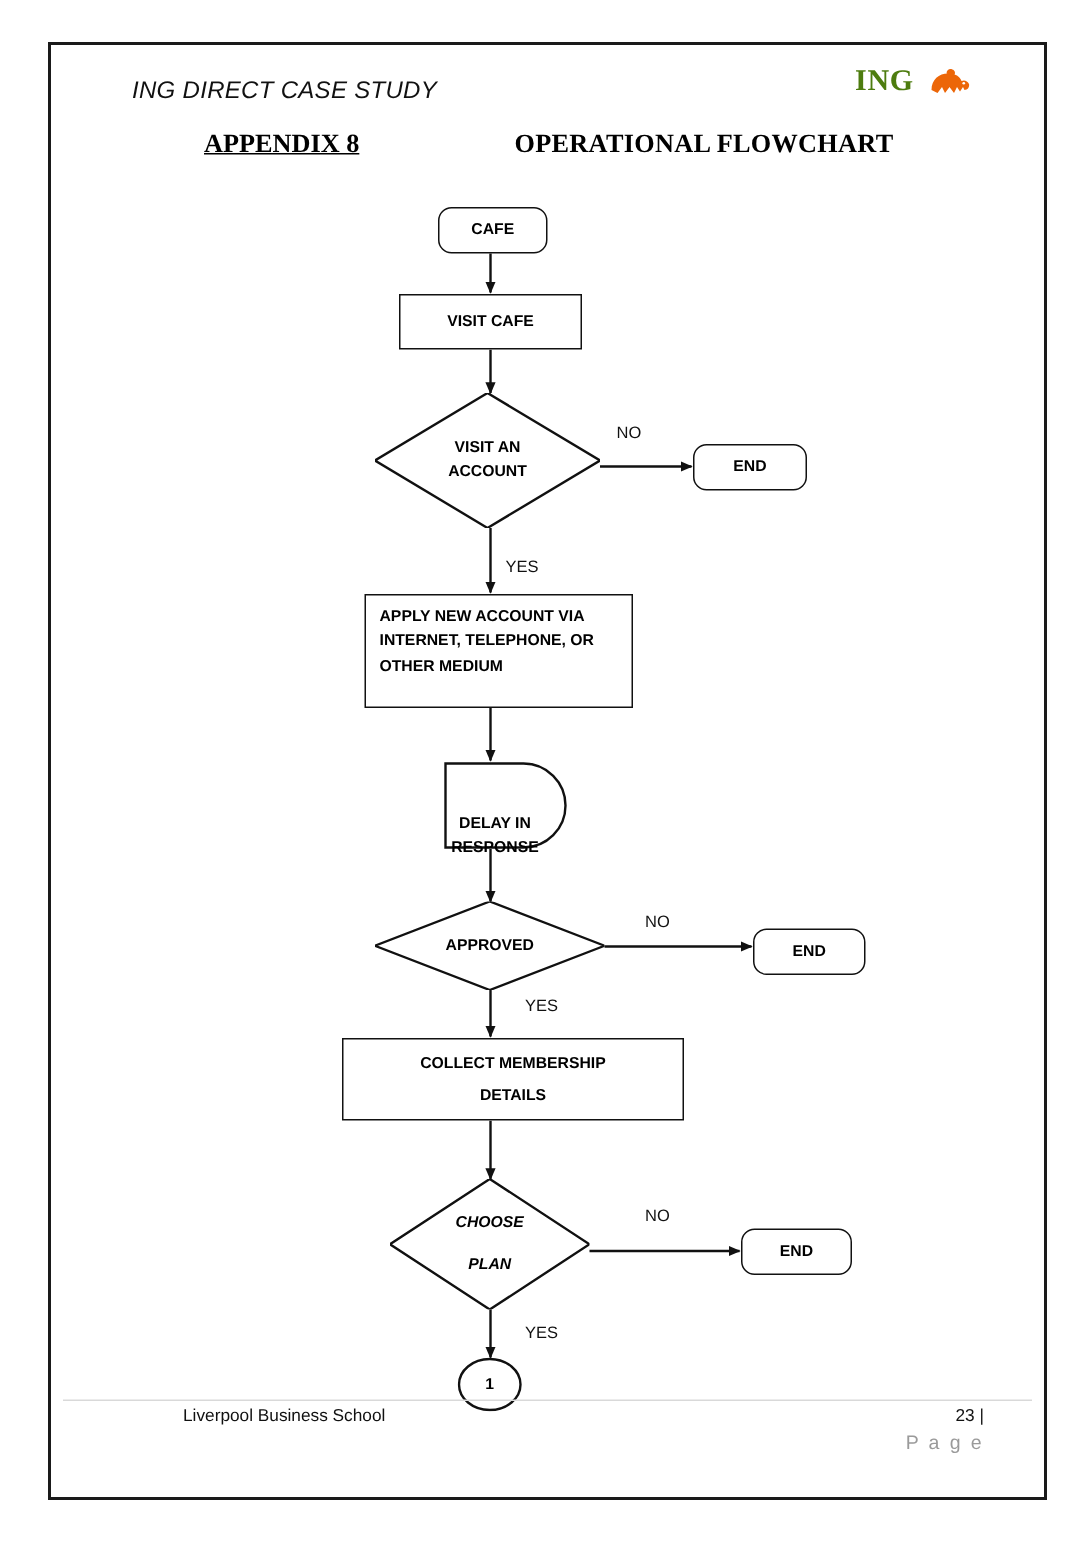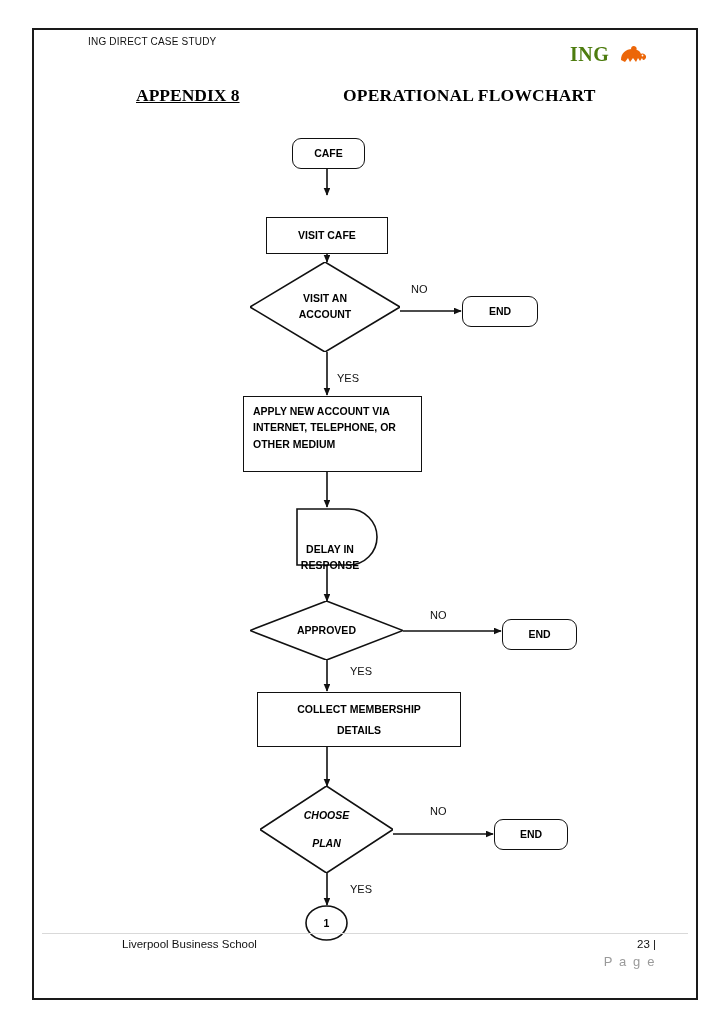--- a/index.html
+++ b/index.html
@@ -5,22 +5,22 @@
 <style>
   html,body{margin:0;padding:0;background:#ffffff;}
   body{width:728px;height:1030px;position:relative;overflow:hidden;
        font-family:"Liberation Sans", sans-serif;color:#000;}
 
   
   #page-frame{position:absolute;left:32px;top:28px;width:666px;height:972px;
               border:2px solid #1a1a1a;background:#fff;box-sizing:border-box;}
 
   
-  #doc-header{position:absolute;left:88px;top:36px;font-size:10px;
-              letter-spacing:.2px;color:#111;white-space:nowrap;}
+  #doc-header{position:absolute;left:88px;top:52px;font-size:16px;
+              letter-spacing:.2px;color:#111;white-space:nowrap;font-style:italic;}
 
   #ing-logo{position:absolute;left:570px;top:42px;width:80px;height:26px;}
   #ing-logo .ing-word{position:absolute;left:0;top:1px;font-family:"Liberation Serif",serif;
         font-weight:bold;font-size:20px;color:#4d7c0f;letter-spacing:.5px;}
   #ing-logo .ing-lion{position:absolute;left:48px;top:2px;width:30px;height:22px;}
 
   
   #appendix-title{position:absolute;left:136px;top:85px;font-family:"Liberation Serif",serif;
        font-weight:bold;font-size:17.5px;text-decoration:underline;white-space:nowrap;}
   #chart-title{position:absolute;left:343px;top:85px;font-family:"Liberation Serif",serif;
@@ -125,21 +125,21 @@
       <line x1="393" y1="834" x2="493" y2="834"></line>
 
       <line x1="327" y1="873" x2="327" y2="905"></line>
     </g>
   </svg>
 
   <div class="node terminator" style="left:292px;top:138px;width:73px;height:31px;">
     <span>CAFE</span>
   </div>
 
-  <div class="node process" style="left:266px;top:196px;width:122px;height:37px;margin-top:21px;">
+  <div class="node process" style="left:266px;top:196px;width:122px;height:37px;">
     <span>VISIT CAFE</span>
   </div>
 
   <div class="diamond-wrap" style="left:250px;top:262px;width:150px;height:90px;">
     <svg width="150" height="90" viewBox="0 0 150 90">
       <polygon points="75,0 150,45 75,90 0,45" fill="#fff" stroke="#111" stroke-width="1.6"></polygon>
     </svg>
     <div class="diamond-label">
       <span>VISIT AN</span>
       <span>ACCOUNT</span>
@@ -180,21 +180,21 @@
     </div>
   </div>
 
   <div class="branch-label" style="left:430px;top:609px;">NO</div>
   <div class="branch-label" style="left:350px;top:665px;">YES</div>
 
   <div class="node terminator" style="left:502px;top:619px;width:75px;height:31px;">
     <span>END</span>
   </div>
 
-  <div class="node process stacked" style="left:228px;top:692px;width:204px;height:55px;margin-left:29px;">
+  <div class="node process stacked" style="left:228px;top:692px;width:228px;height:55px;">
     <span>COLLECT MEMBERSHIP</span>
     <span>DETAILS</span>
   </div>
 
   <div class="diamond-wrap" style="left:260px;top:786px;width:133px;height:87px;">
     <svg width="133" height="87" viewBox="0 0 133 87">
       <polygon points="66.5,0 133,43.5 66.5,87 0,43.5" fill="#fff" stroke="#111" stroke-width="1.6"></polygon>
     </svg>
     <div class="diamond-label gap">
       <span>CHOOSE</span>

